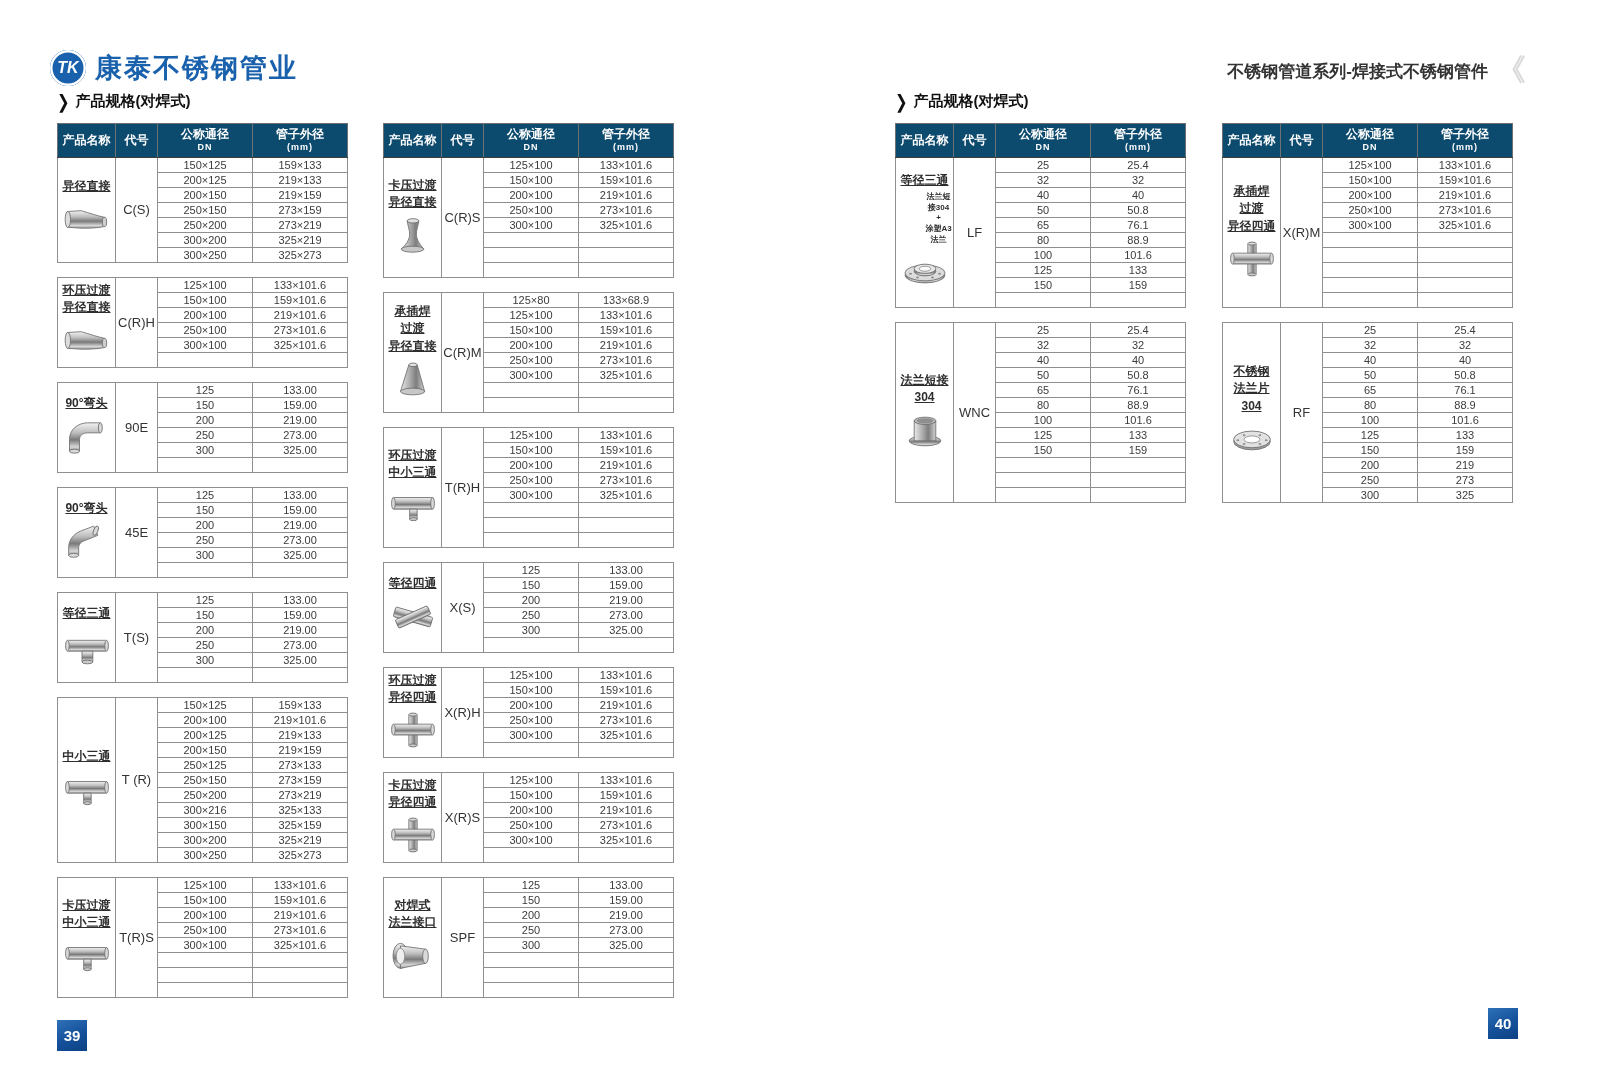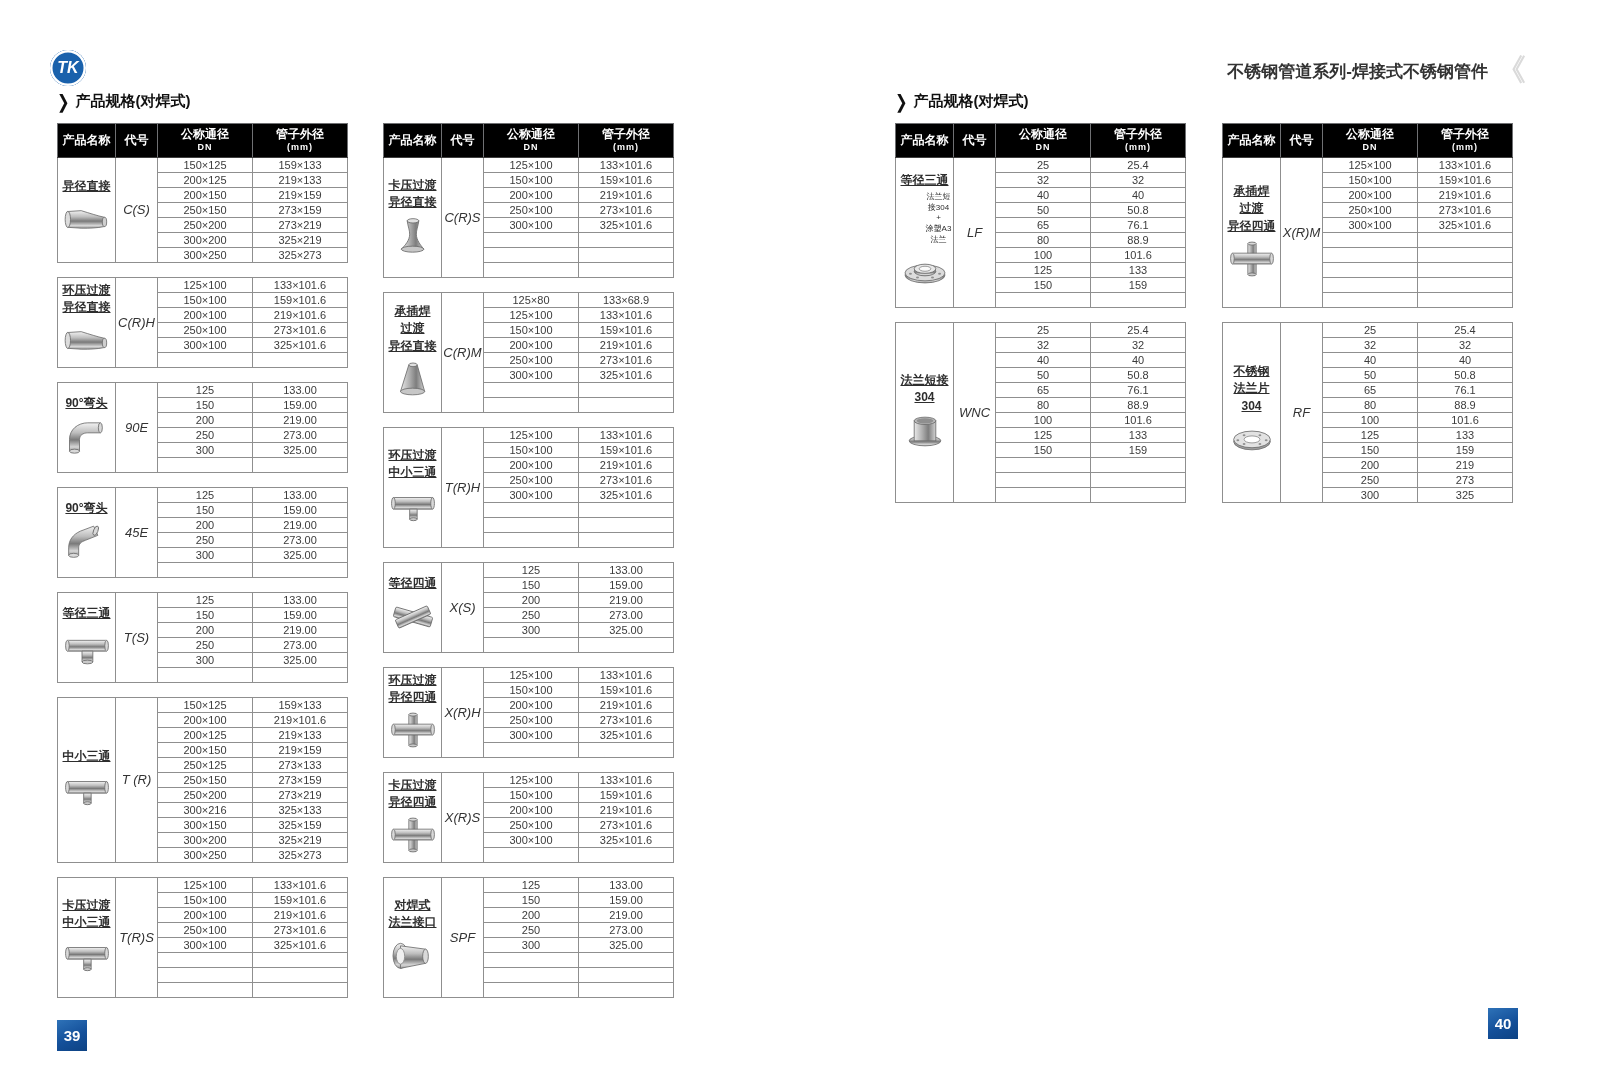--- a/index.html
+++ b/index.html
@@ -25,31 +25,31 @@
   #sec-right{left:895px;}
   
   .tcol{position:absolute;top:123px;display:flex;flex-direction:column;gap:14px;}
   #col1{left:57px;}
   #col2{left:383px;}
   #col3{left:895px;}
   #col4{left:1222px;}
   table.spec{border-collapse:collapse;table-layout:fixed;width:290px;border:1.5px solid #454545;background:#fff;}
   .spec th,.spec td{border:1px solid #8f8f8f;padding:0;}
   .spec thead th{
-    background:#000000;color:#fff;height:33px;font-size:12px;font-weight:bold;
+    background:#0c4a6e;color:#fff;height:33px;font-size:12px;font-weight:bold;
     border-color:#6f7073;border-bottom-color:#3f3f3f;text-align:center;line-height:1.15;
   }
   .spec thead .hsub{display:block;font-size:9px;font-weight:bold;letter-spacing:1px;}
   .spec tbody td{height:14px;line-height:14px;font-size:11px;color:#3b3b3b;text-align:center;}
   .spec td.name-cell{vertical-align:middle;padding:2px 1px;}
   .pname{font-size:12px;font-weight:bold;color:#2d2d2d;line-height:1.45;text-decoration:underline;}
-  .psub{font-size:8px;font-weight:normal;color:#2d2d2d;line-height:1.35;margin-top:2px;padding-left:28px;}
+  .psub{font-size:8px;font-weight:bold;color:#2d2d2d;line-height:1.35;margin-top:2px;padding-left:28px;}
   .photo{margin-top:4px;}
   .photo svg{width:50px;height:40px;display:inline-block;}
-  .spec td.code-cell{font-size:13px;color:#333;vertical-align:middle;font-style:italic;}
+  .spec td.code-cell{font-size:13px;color:#333;vertical-align:middle;}
   
   .page-badge{
     position:absolute;top:1008px;width:30px;height:31px;
     background:linear-gradient(155deg,#2e72b8 0%,#14509a 55%,#0d4283 100%);
     color:#fff;font-size:15px;font-weight:bold;
     display:flex;align-items:center;justify-content:center;
   }
   #badge-left{left:57px;margin-top:12px;}
   #badge-right{left:1488px;}
 </style>
@@ -71,20 +71,21 @@
       <stop offset="0.65" stop-color="#7d7d7d"></stop>
         <stop offset="1" stop-color="#d2d2d2"></stop>
     </linearGradient>
   </defs>
 </svg>
 
 <div id="logo">
   <span id="logo-circle">
       <span>TK</span>
     </span>
+  <span id="logo-text">康泰不锈钢管业</span>
 </div>
 <div id="page-title">不锈钢管道系列-焊接式不锈钢管件</div>
 <div id="corner-chevron">《</div>
 
 <div id="sec-left" class="sec-header">
   <span class="arrow">❯</span>
   <span>产品规格(对焊式)</span>
 </div>
 <div id="sec-right" class="sec-header">
   <span class="arrow">❯</span>

